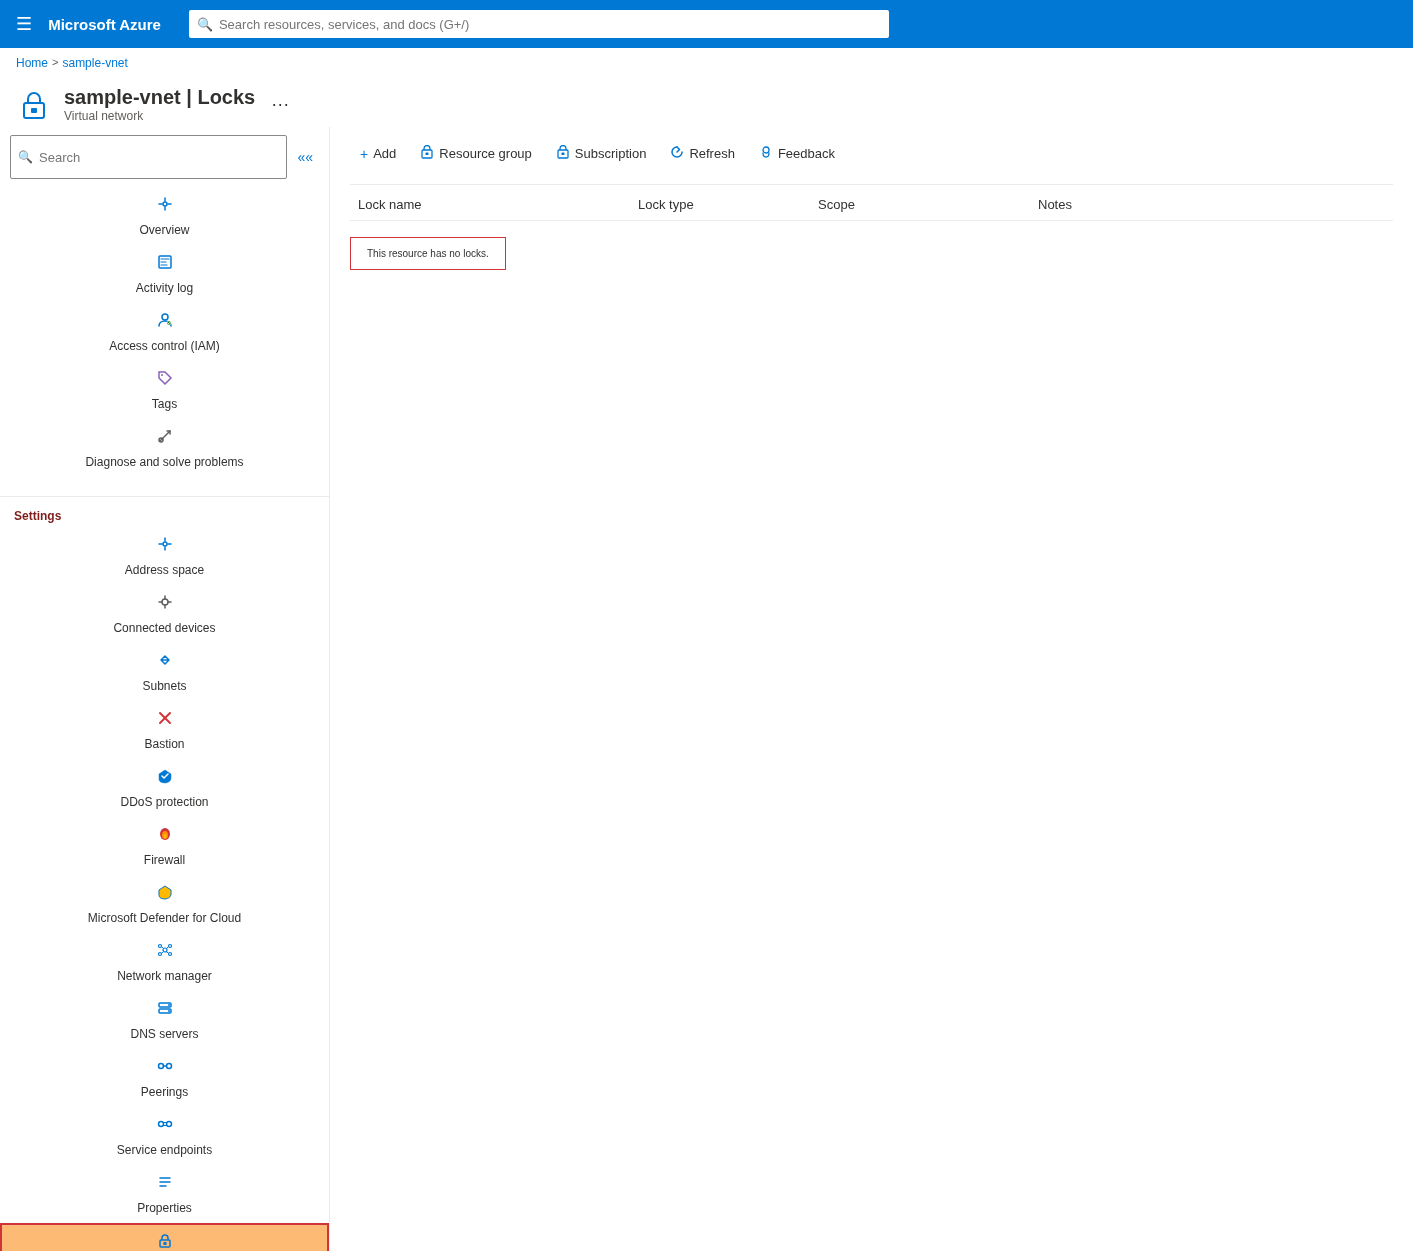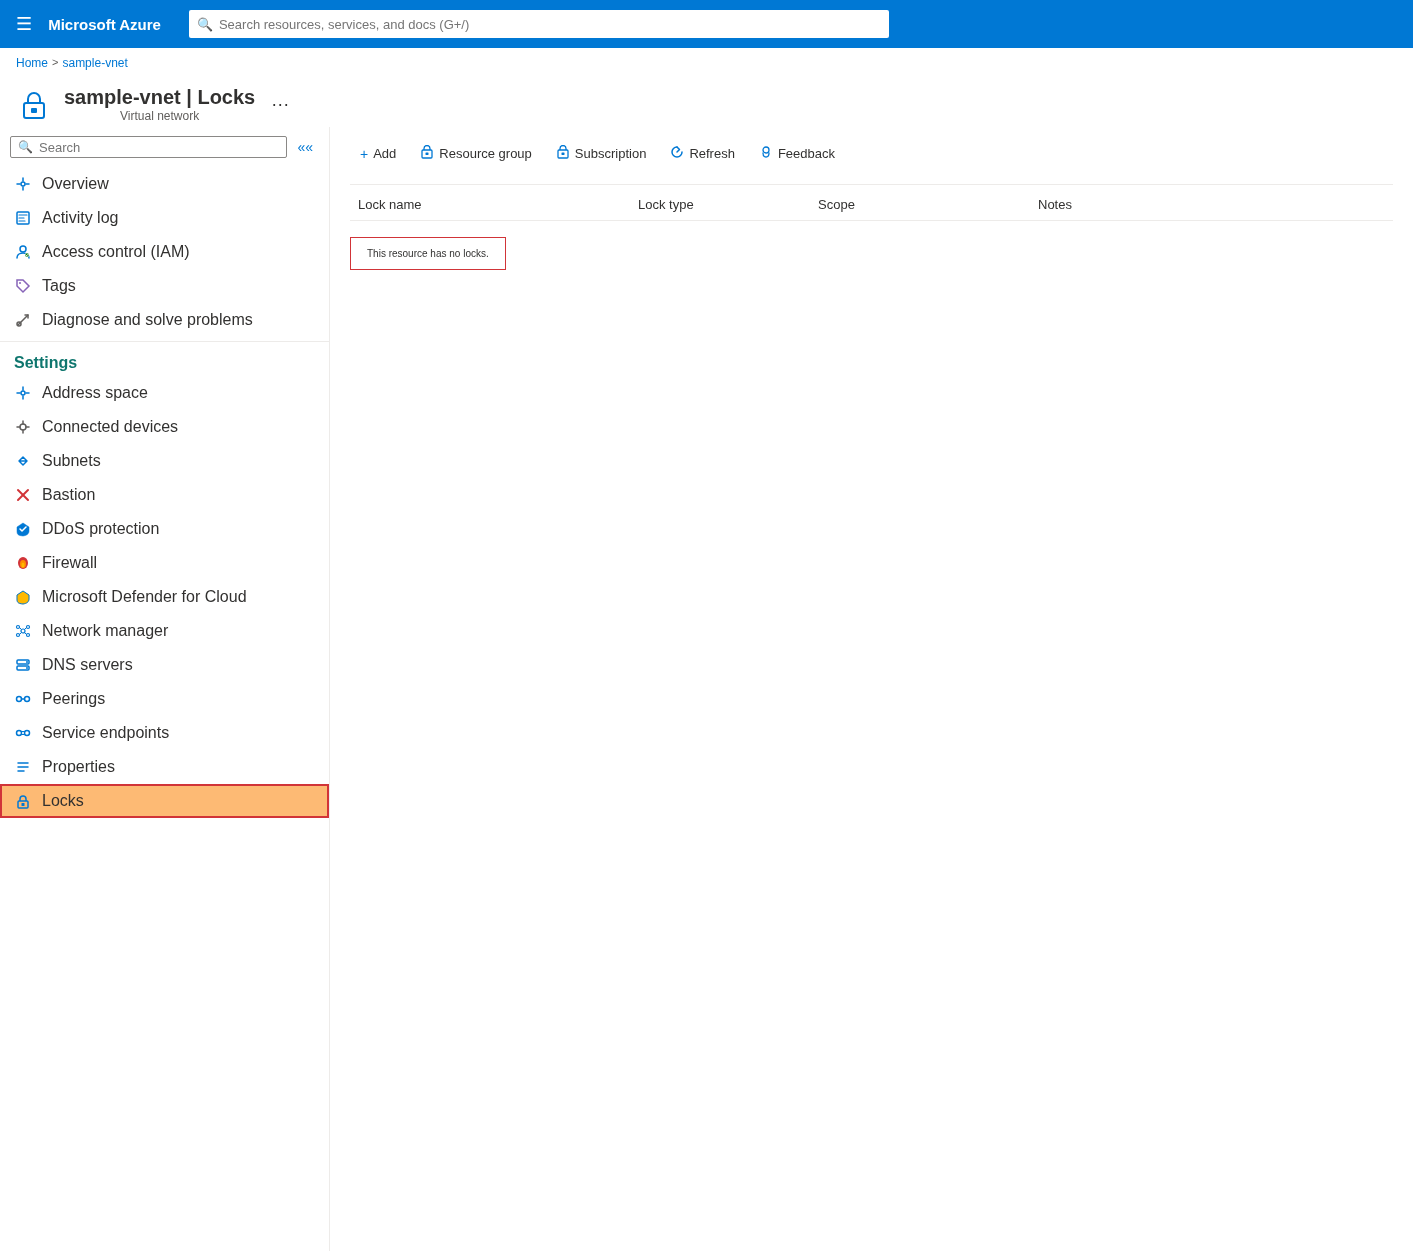--- a/index.html
+++ b/index.html
@@ -64,21 +64,20 @@
     }
     .breadcrumb a { color: #0078d4; text-decoration: none; }
     .breadcrumb-sep { color: #605e5c; font-size: 11px; }
 
     
     .page-header {
       display: flex;
       align-items: center;
       padding: 8px 16px 4px 16px;
       gap: 12px;
-      text-align: center;
     }
     .page-header-icon {
       width: 36px;
       height: 36px;
       display: flex;
       align-items: center;
       justify-content: center;
       color: #0078d4;
       font-size: 24px;
     }
@@ -117,21 +116,21 @@
       align-items: center;
       padding: 8px 10px;
       gap: 4px;
     }
     .sidebar-search-wrap {
       position: relative;
       flex: 1;
     }
     .sidebar-search-wrap input {
       width: 100%;
-      height: 22px;
+      height: 44px;
       border: 1px solid #8a8886;
       border-radius: 2px;
       padding: 0 8px 0 28px;
       font-size: 13px;
       outline: none;
     }
     .sidebar-search-ico {
       position: absolute;
       left: 8px;
       top: 50%;
@@ -146,39 +145,40 @@
       padding: 4px 6px;
     }
 
     .sidebar-item {
       display: flex;
       align-items: center;
       gap: 10px;
       padding: 8px 14px;
       cursor: pointer;
       color: #323130;
-      font-size: 16px;
+      font-size: 12px;
       transition: background 0.1s;
+      flex-direction: column;
     }
     .sidebar-item-icon {
       width: 18px;
       height: 18px;
       display: flex;
       align-items: center;
       justify-content: center;
       font-size: 14px;
       flex-shrink: 0;
     }
     .sidebar-section-label {
       padding: 12px 14px 4px 14px;
-      font-size: 16px;
+      font-size: 12px;
       font-weight: 600;
-      color: #0f766e;
+      color: #7f1d1d;
       border-top: 1px solid #edebe9;
-      margin-top: 4px;
+      margin-top: 19px;
     }
 
     
     .content {
       flex: 1;
       padding: 0 20px;
       overflow-y: auto;
     }
 
     

